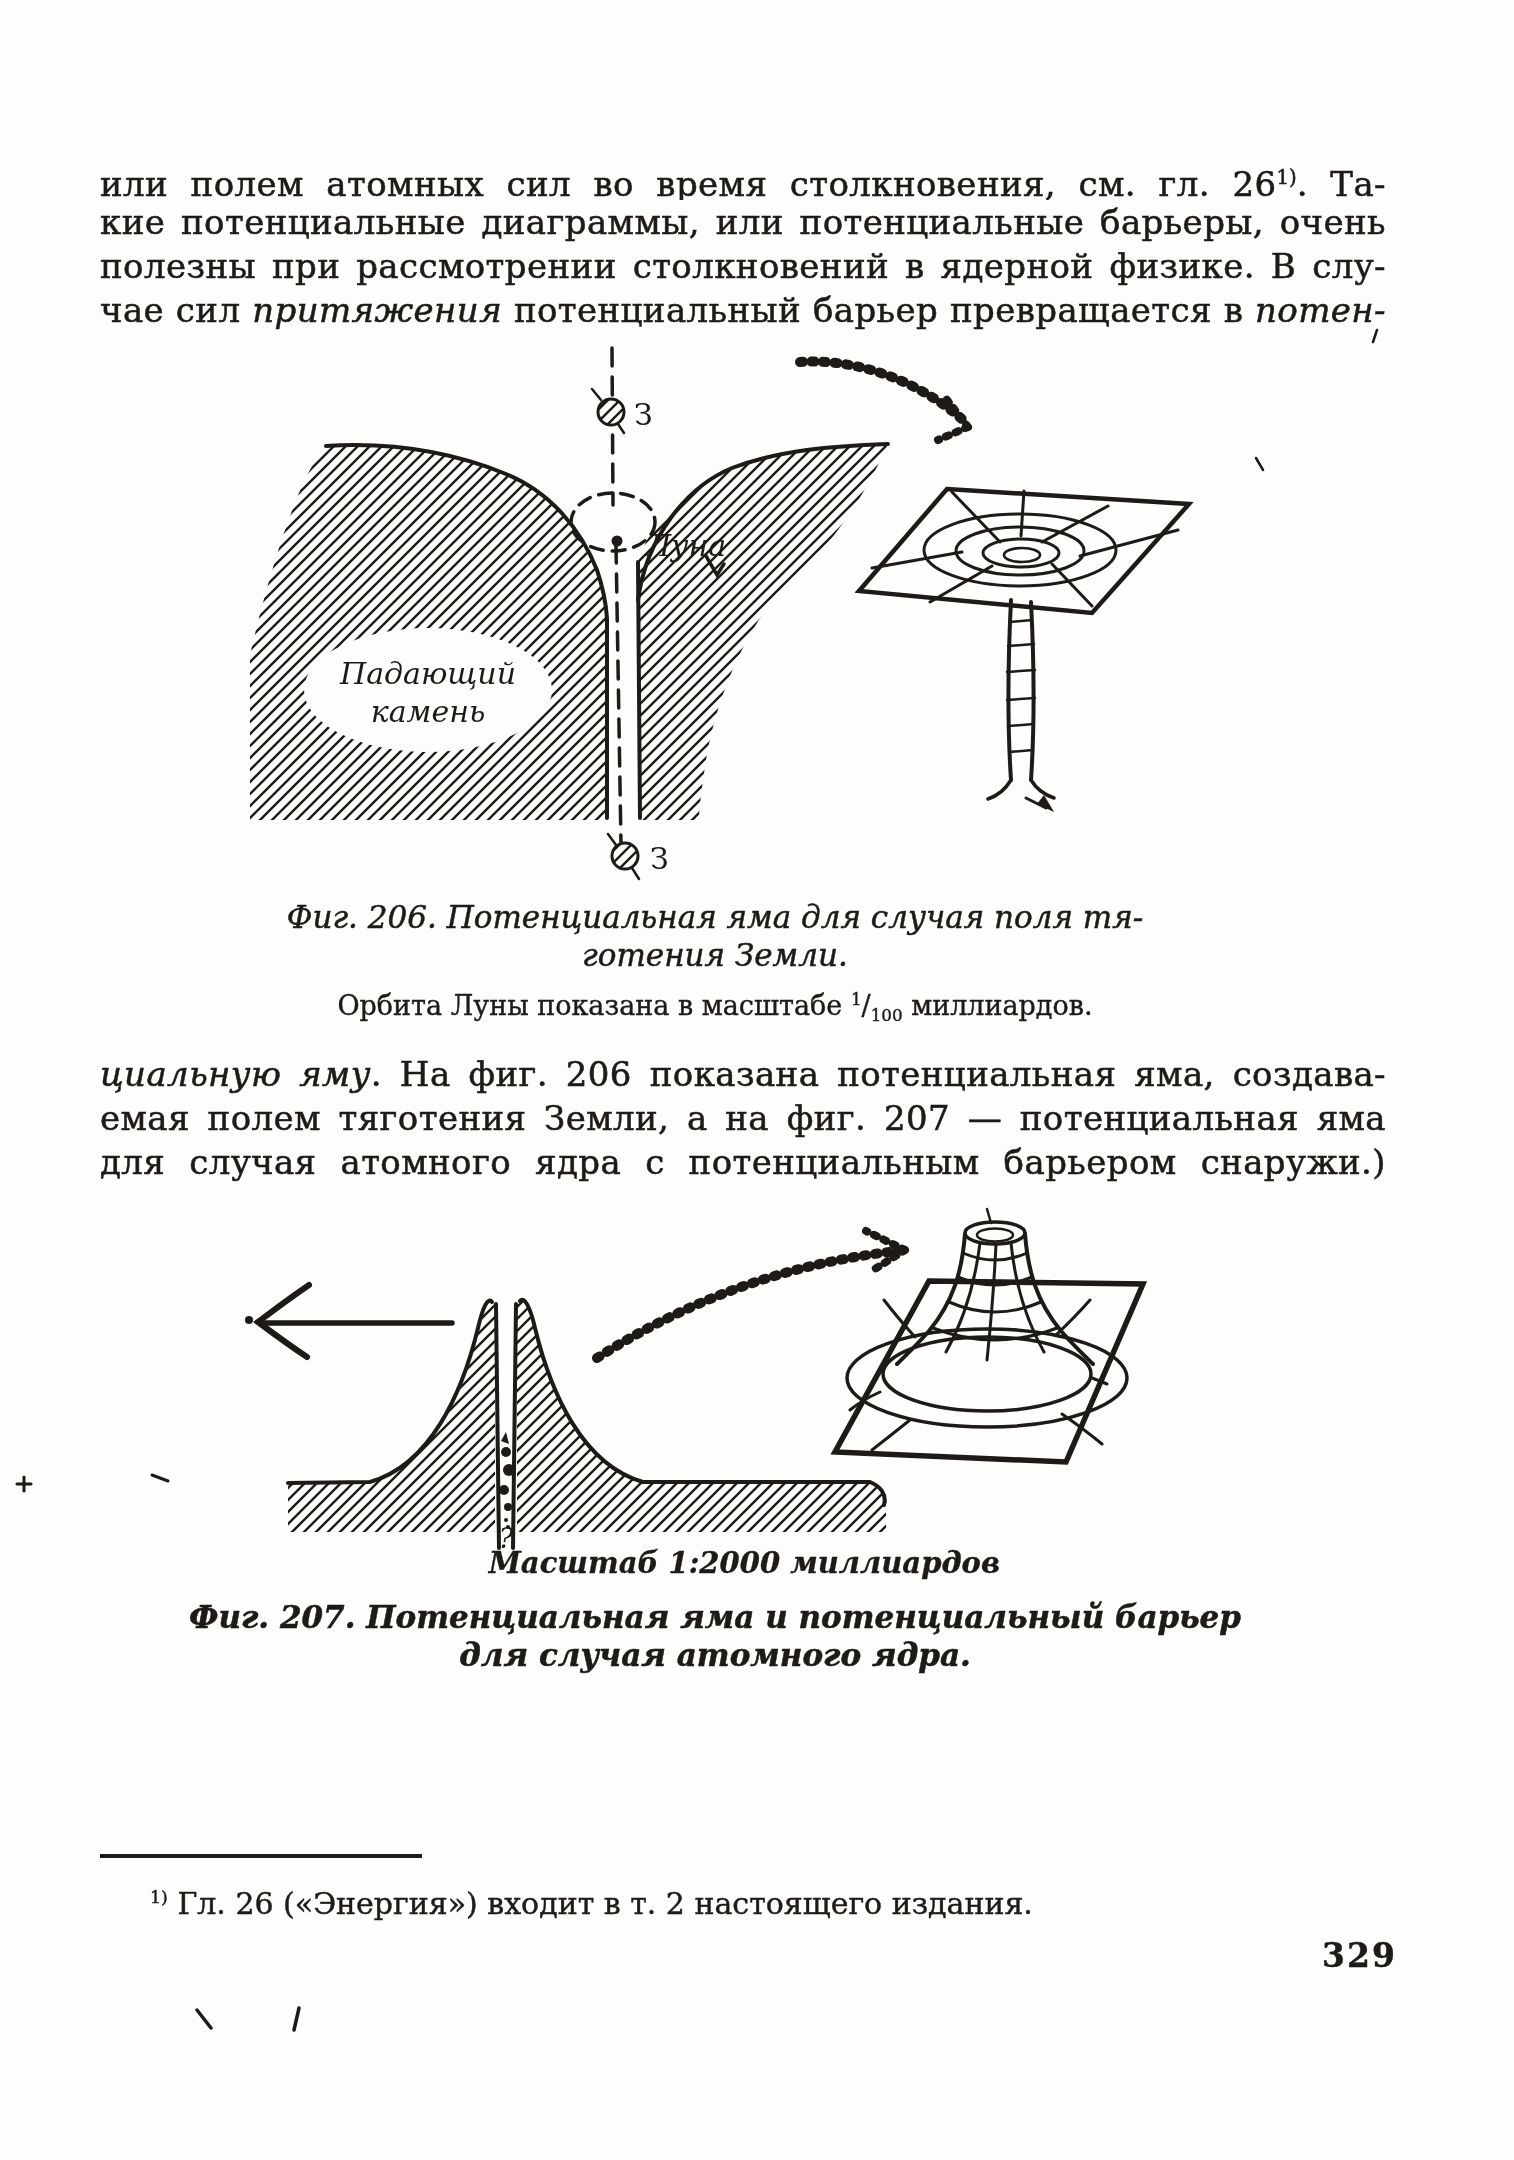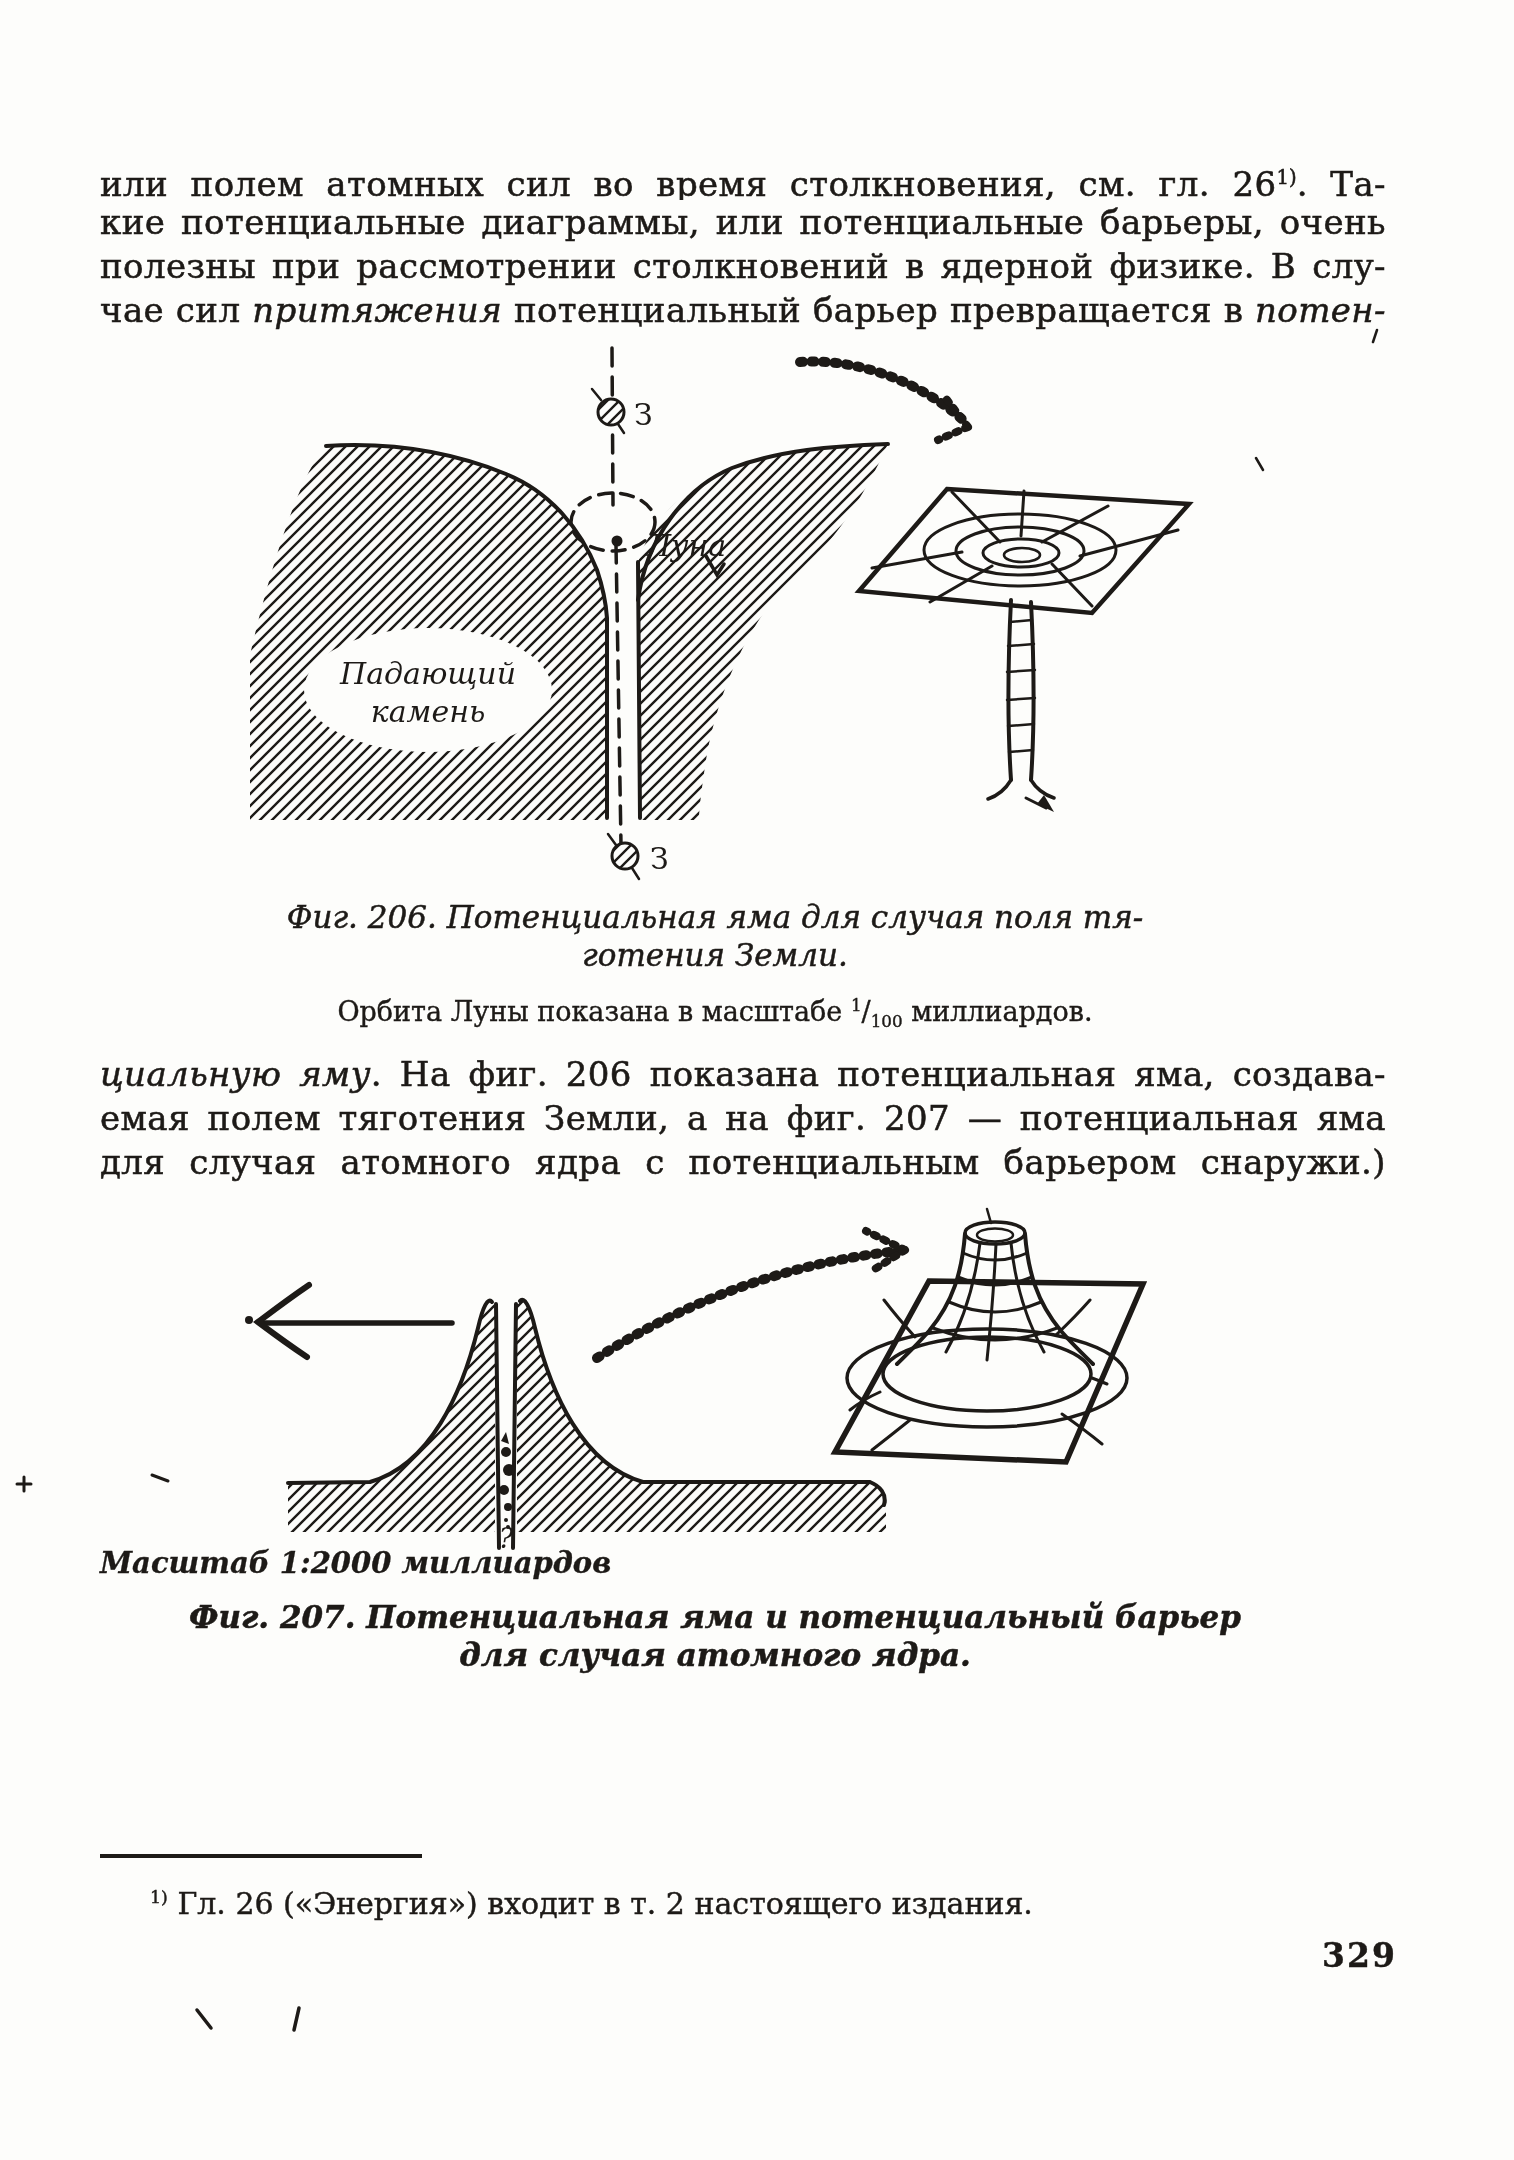--- a/index.html
+++ b/index.html
@@ -12,23 +12,23 @@
   .art { position:absolute; left:0; top:0; width:1514px; height:2160px; }
   .block { position:absolute; left:100px; width:1286px; }
   .bodytext { font-size:34px; letter-spacing:0.4px; -webkit-text-stroke:0.55px #1d1a17; }
   .ln { height:44px; line-height:44px; overflow:hidden; text-align:justify; text-align-last:justify; text-justify:inter-word; }
   .indent { text-indent:50px; }
   .it { font-style:italic; }
   sup.fn { font-size:0.58em; vertical-align:super; letter-spacing:0; }
   .caption { text-align:center; font-size:31px; -webkit-text-stroke:0.5px #1d1a17; }
   .cap-line { height:38px; line-height:38px; font-style:italic; }
   .cap207 .cap-line { font-weight:bold; }
-  .subcap { margin-top:14px; font-size:27px; height:34px; line-height:34px; font-style:normal; -webkit-text-stroke:0.4px #1d1a17; }
+  .subcap { margin-top:8px; font-size:27px; height:34px; line-height:34px; font-style:normal; -webkit-text-stroke:0.4px #1d1a17; }
   .subcap sup, .subcap sub { font-size:0.62em; }
-  .scale-label { position:absolute; left:100px; top:1546px; width:900px; text-align:left;
+  .scale-label { position:absolute; left:100px; top:1546px; width:900px; text-align:right;
                  font-style:italic; font-weight:bold; font-size:29px; -webkit-text-stroke:0.3px #1d1a17; }
   .rule { position:absolute; left:100px; top:1854px; width:322px; height:4px; background:#1d1a17; }
   .footnote { position:absolute; left:100px; top:1870px; width:1286px; font-size:30px; line-height:55px;
               text-indent:50px; -webkit-text-stroke:0.45px #1d1a17; }
   .pagenum { position:absolute; left:1322px; top:1936px; font-size:33px; font-weight:bold;
              letter-spacing:2px; -webkit-text-stroke:0.4px #1d1a17; }
   
   .tHand   { font-family:"DejaVu Serif","Liberation Serif",serif; font-style:italic; font-size:30px; fill:#1d1a17; }
   .tHandSm { font-family:"DejaVu Serif","Liberation Serif",serif; font-style:italic; font-size:27px; fill:#1d1a17; }
   .tCap    { font-family:"DejaVu Serif","Liberation Serif",serif; font-size:30px; fill:#1d1a17; }

